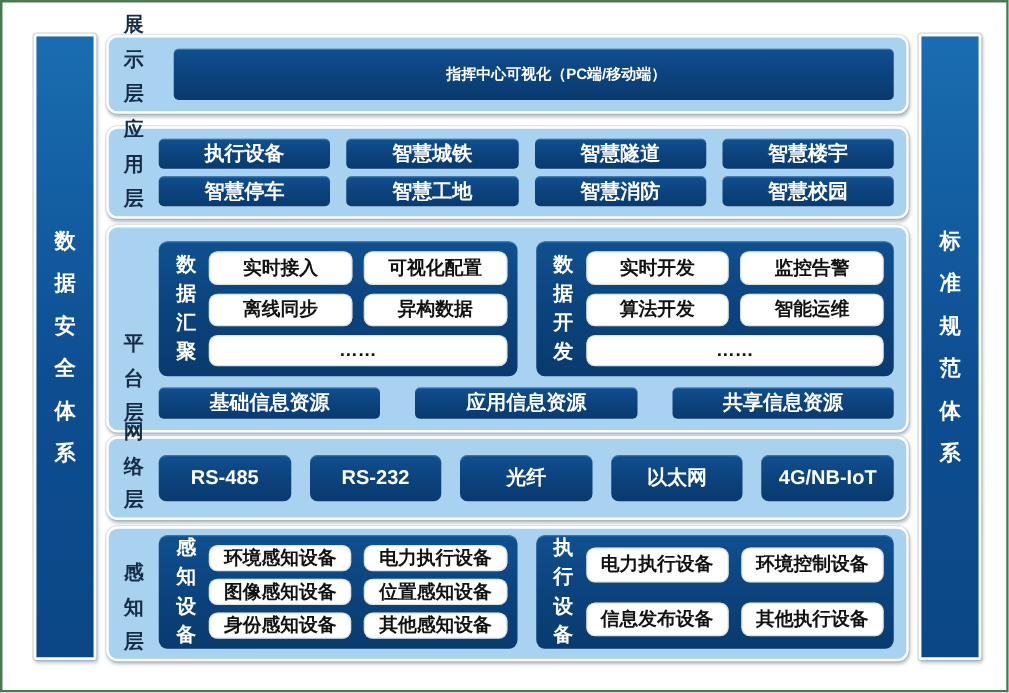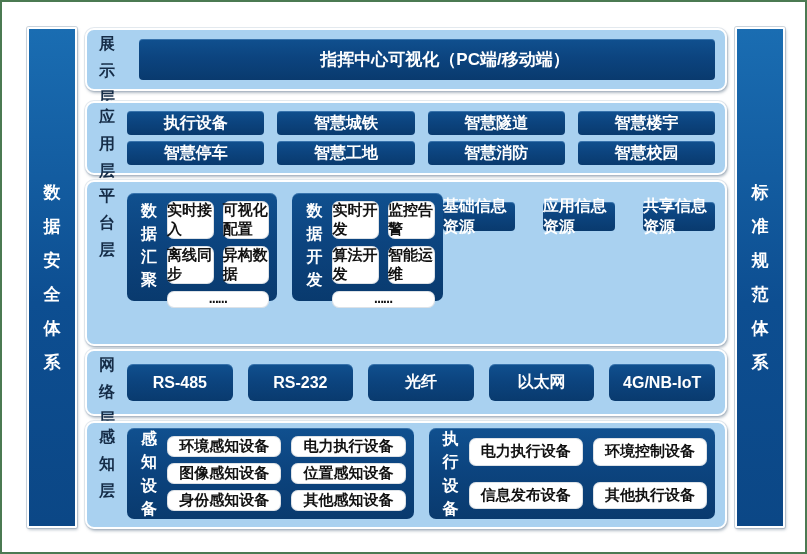--- a/index.html
+++ b/index.html
@@ -18,42 +18,42 @@
           color:#fff;font-size:17px;font-weight:bold;}
   .pillar .vtext{line-height:2.0;}
   .pillar.left{left:25px;}
   .pillar.right{left:733px;}
 
   
   .layer{position:absolute;left:83px;width:642px;box-sizing:border-box;
          background:#a9d1f0;border:2px solid #fff;border-radius:9px;
          box-shadow:1px 2px 3px rgba(100,120,140,.5),0 0 0 1px rgba(160,180,200,.25);
          display:flex;align-items:stretch;}
-  .layer-label{width:40px;display:flex;align-items:flex-start;justify-content:center;
+  .layer-label{width:40px;display:flex;align-items:flex-end;justify-content:center;
                color:#152c47;font-weight:bold;font-size:16px;}
 
   .navy{background:linear-gradient(180deg,#10508f 0%,#0c447f 45%,#093a6e 100%);
         box-shadow:inset 0 1px 0 rgba(130,180,230,.35);color:#fff;}
 
   
   #layer-presentation{top:26px;height:63px;}
   .banner{flex:1;margin:9px 10px 9px 12px;border-radius:4px;
           display:flex;align-items:center;justify-content:center;
-          font-size:17px;font-weight:bold;padding-left:36px;}
+          font-size:12px;font-weight:bold;padding-left:36px;}
 
   
   #layer-application{top:99px;height:74px;}
   .app-grid{flex:1;display:grid;grid-template-columns:repeat(4,1fr);gap:6px 13px;
             margin:8px 10px 8px 0;}
   .btn{border-radius:4px;display:flex;align-items:center;justify-content:center;
        font-size:16px;font-weight:bold;}
 
   
   #layer-platform{top:178px;height:166px;}
-  .platform-body{flex:1;display:flex;flex-direction:row;margin:11px 10px 9px 0;font-family:Liberation Mono, monospace;}
+  .platform-body{flex:1;display:flex;flex-direction:column;margin:11px 10px 9px 0;}
   .groups{display:flex;gap:15px;}
   .platform-body .groups{height:108px;}
   .group{flex:1;border-radius:7px;display:flex;padding:8px;box-sizing:border-box;}
   .group-label{width:28px;display:flex;align-items:center;justify-content:center;
                color:#fff;font-size:16px;font-weight:bold;}
   .group-label .vtext{line-height:1.45;}
   .pills{flex:1;display:grid;grid-template-columns:1fr 1fr;gap:7px 9px;margin-left:4px;}
   .pill{background:#fff;border-radius:7px;display:flex;align-items:center;justify-content:center;
         color:#121212;font-size:14px;font-weight:bold;box-shadow:inset 0 0 0 1px rgba(120,140,160,.25);}
   .pill.wide{grid-column:1 / 3;}

